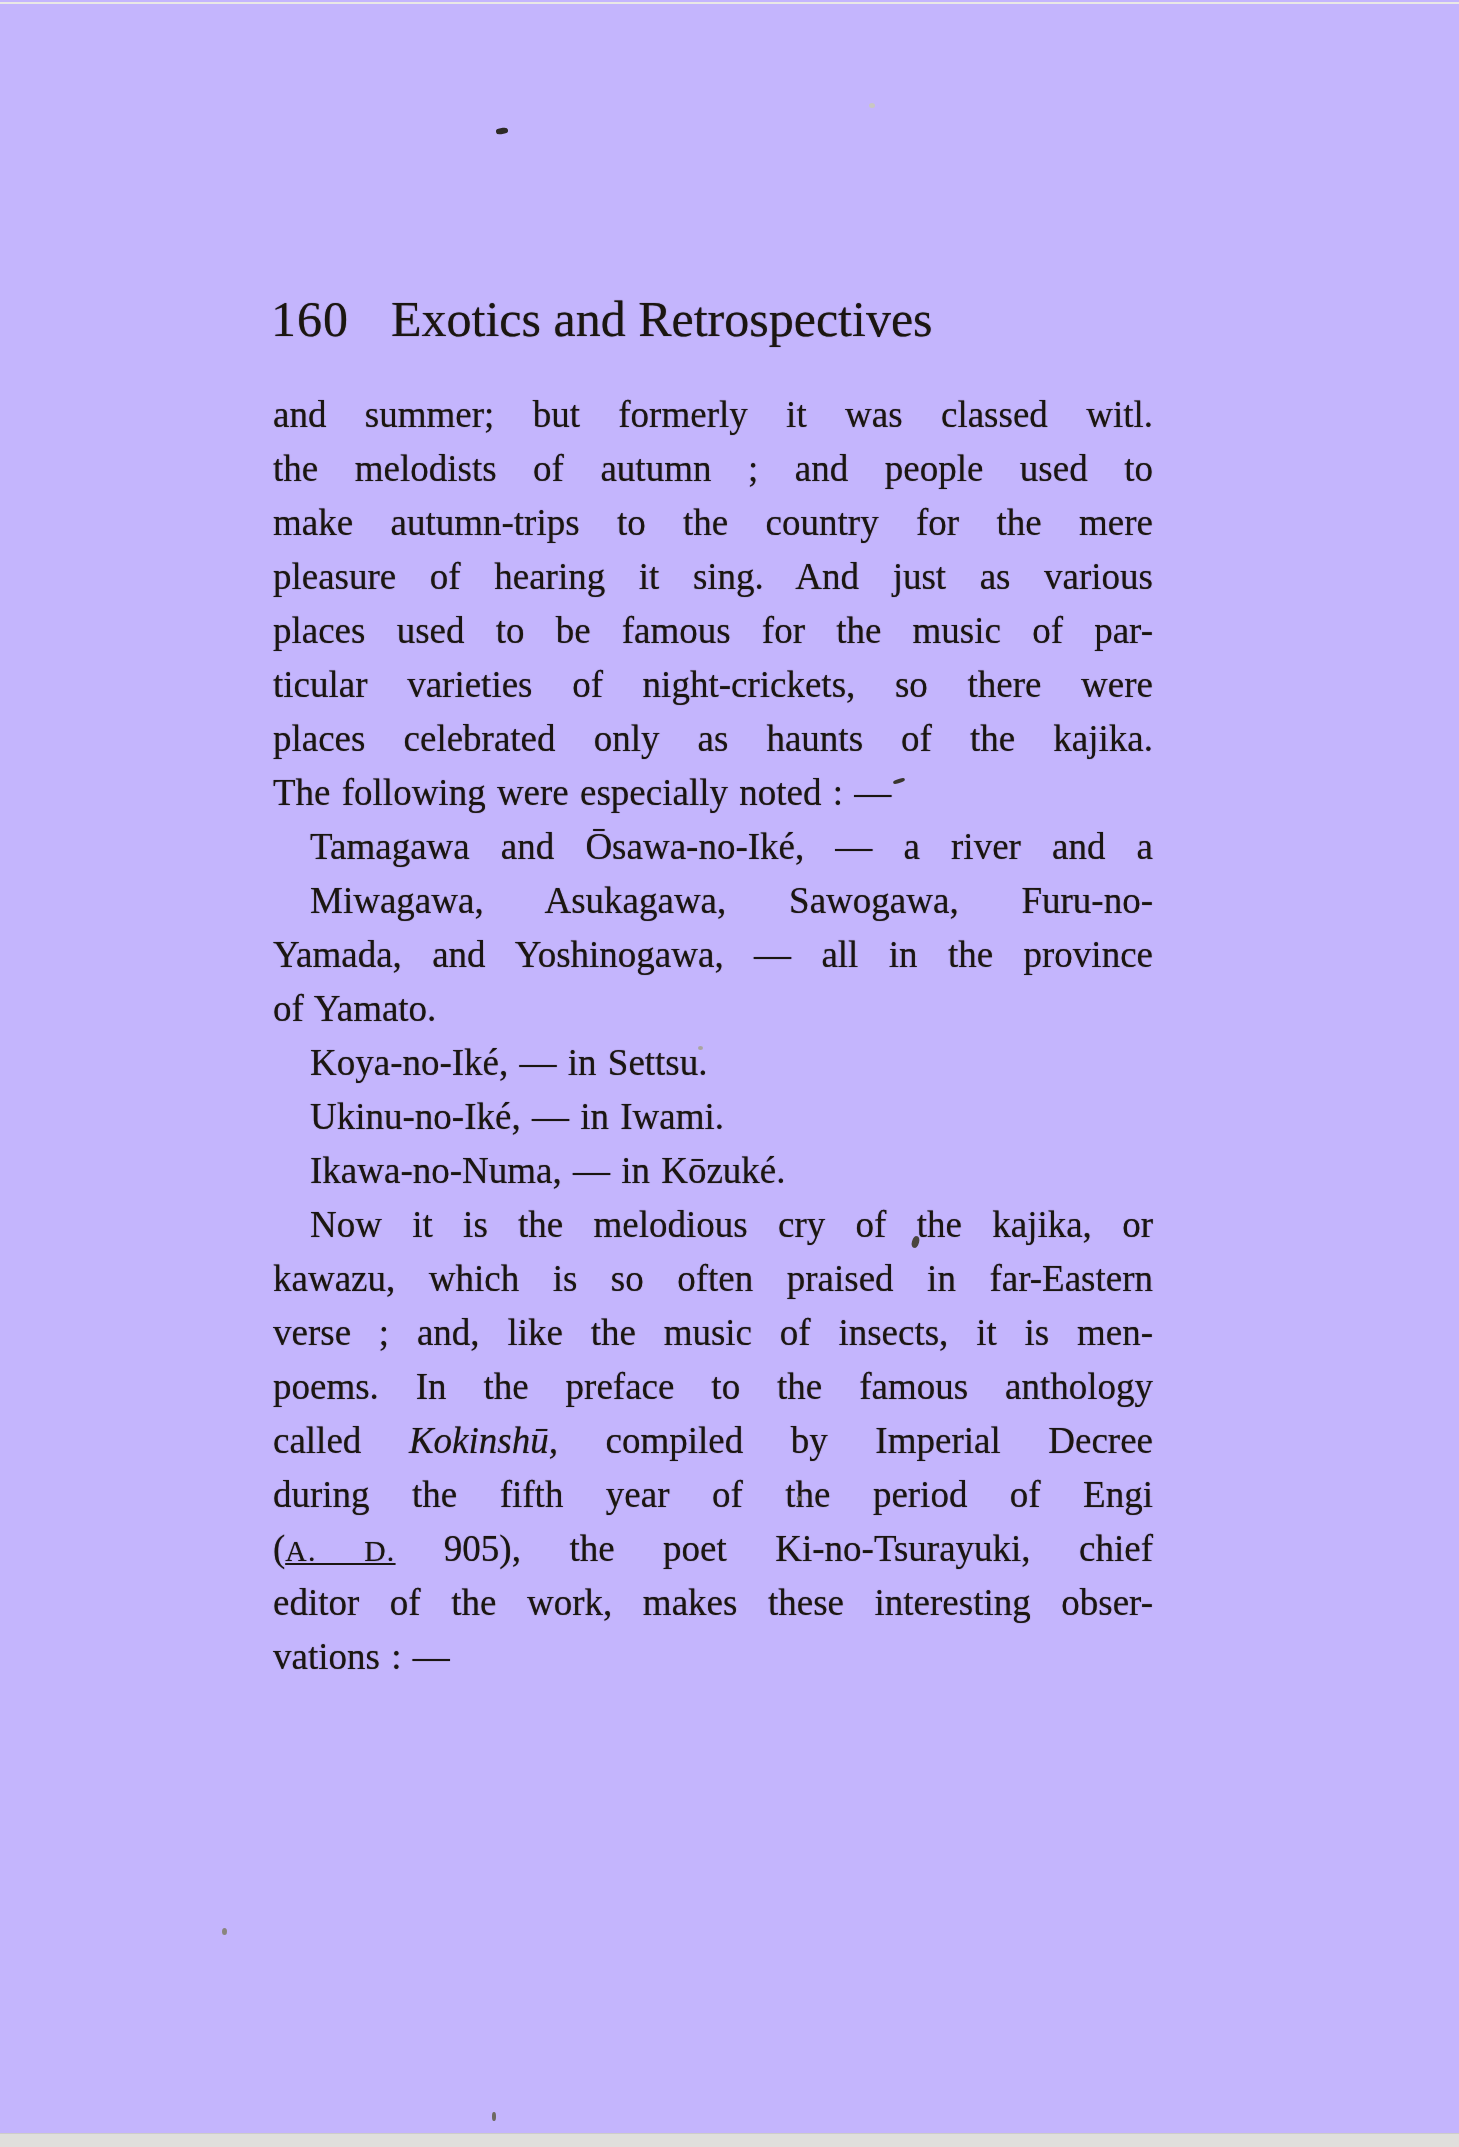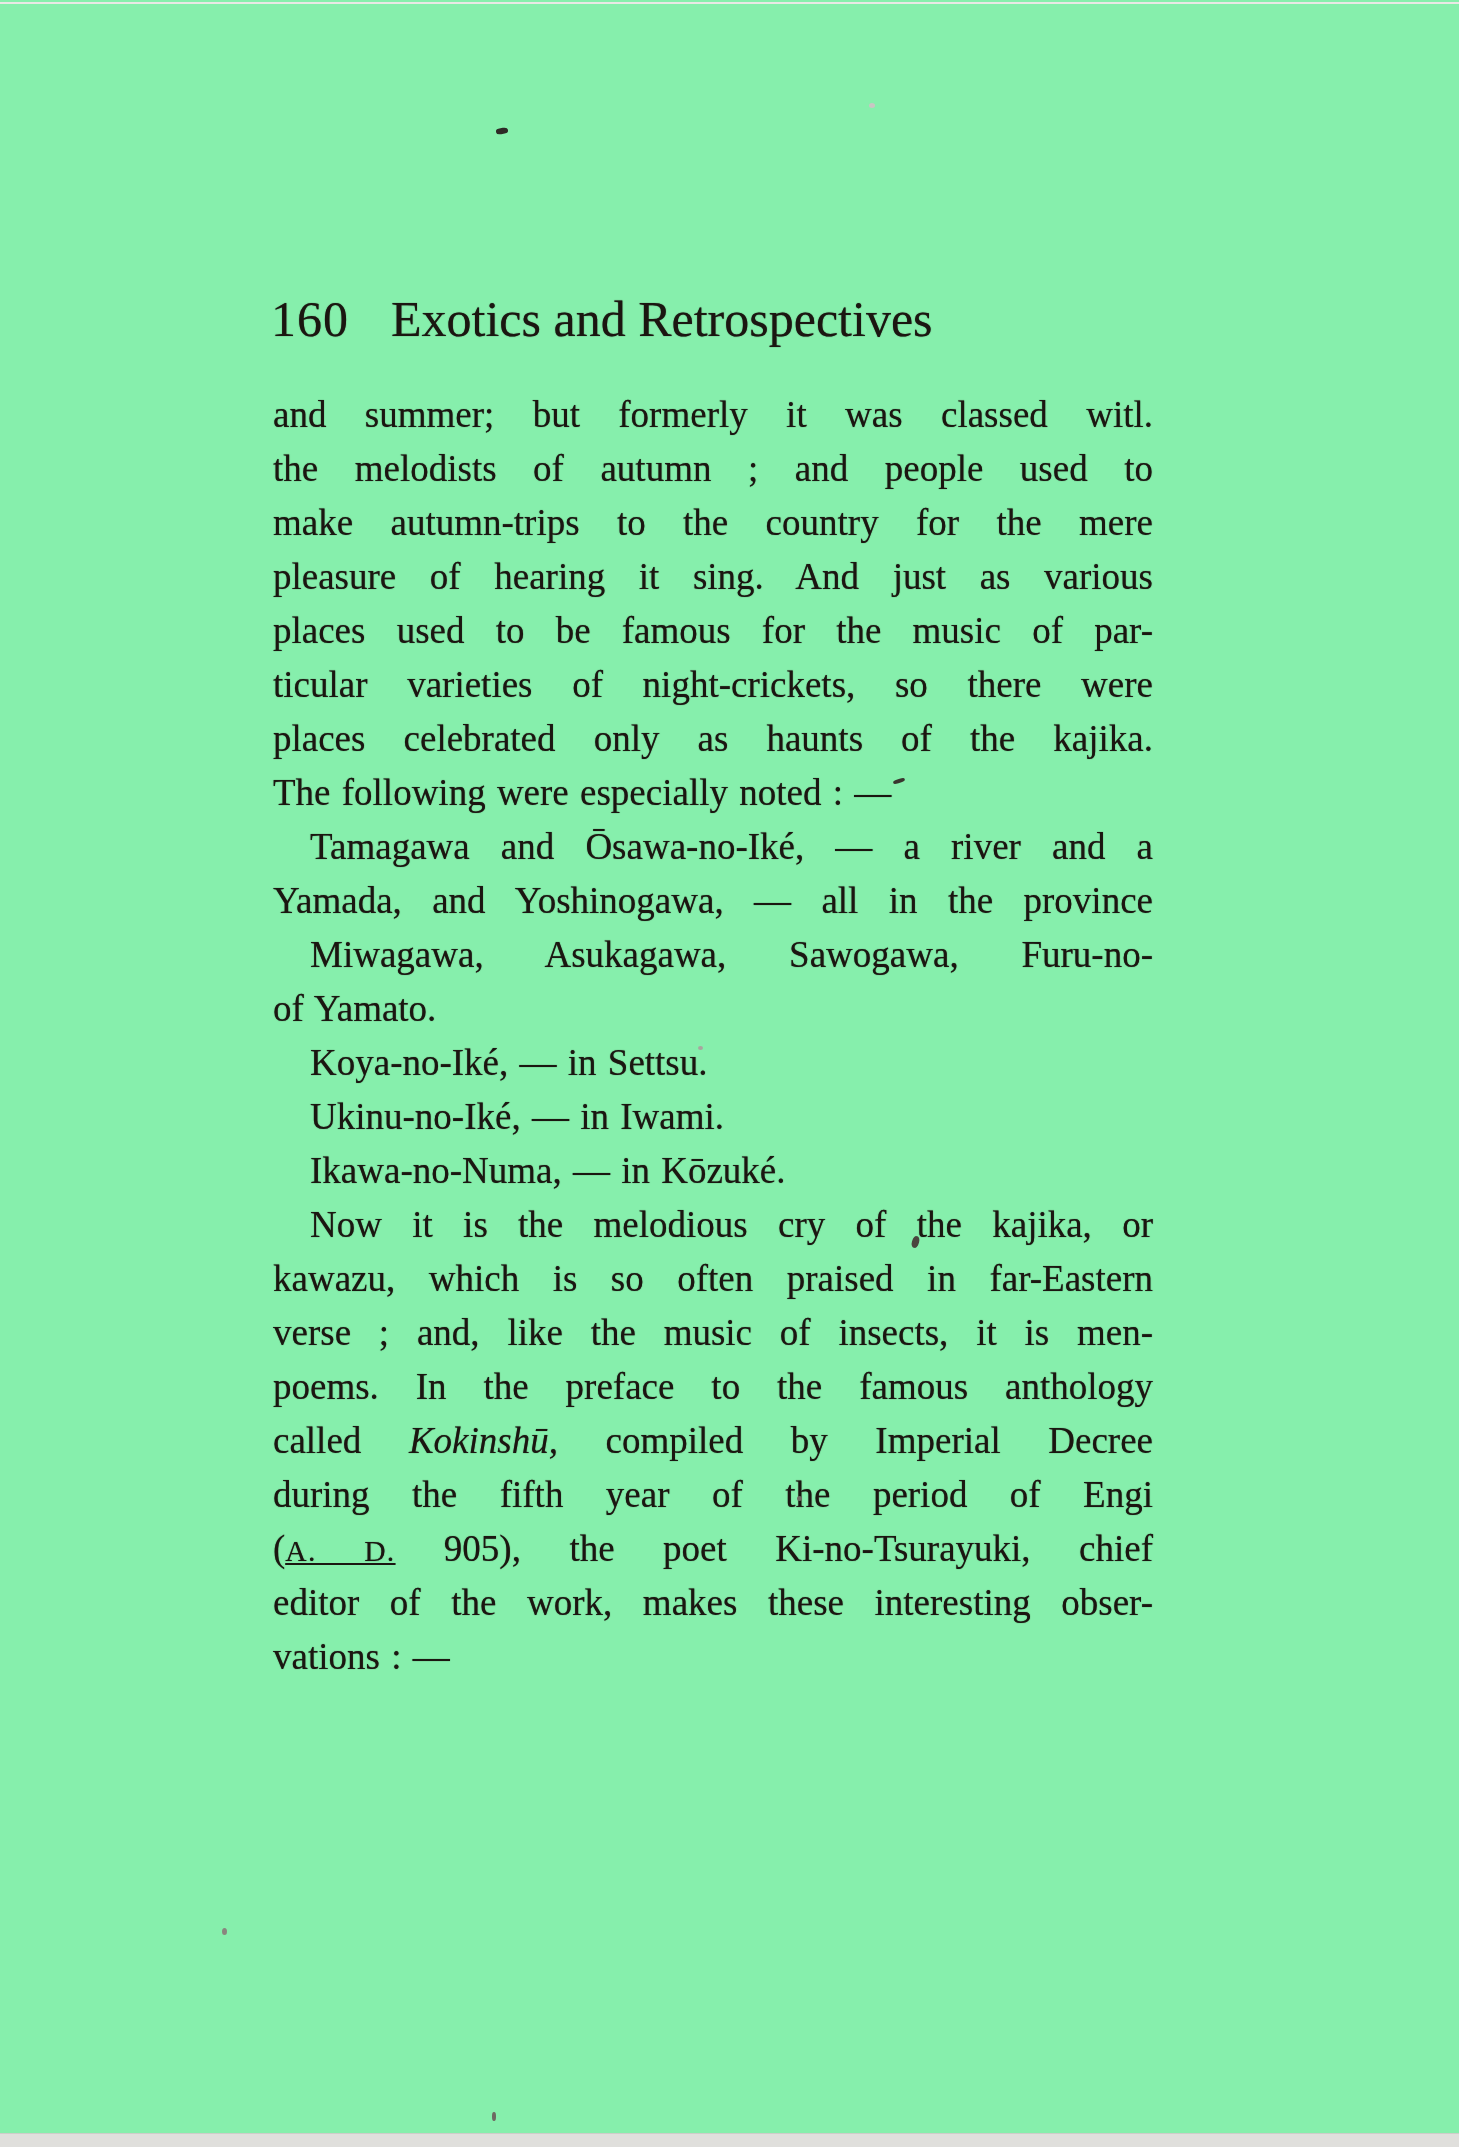--- a/index.html
+++ b/index.html
@@ -2,21 +2,21 @@
 <html><head>
 <meta charset="utf-8">
 <title>Book page scan</title>
 <style>
   html, body { margin: 0; padding: 0; background: #888; }
   .page {
     position: relative;
     width: 1459px;
     height: 2147px;
     margin: 0 auto;
-    background: #86efac;
+    background: #c4b5fd;
     overflow: hidden;
     font-family: "Liberation Serif", "DejaVu Serif", serif;
     color: #1b1611;
   }
   .edge-top {
     position: absolute; top: 2px; left: 0;
     width: 100%; height: 2px; background: #e9e8e5;
   }
   .edge-bottom {
     position: absolute; bottom: 0; left: 0;
@@ -57,22 +57,22 @@
   <div class="body-text">
       <div class="line just"><span>and summer; but formerly it was classed witl.</span></div>
       <div class="line just"><span>the melodists of autumn ; and people used to</span></div>
       <div class="line just"><span>make autumn-trips to the country for the mere</span></div>
       <div class="line just"><span>pleasure of hearing it sing. And just as various</span></div>
       <div class="line just"><span>places used to be famous for the music of par-</span></div>
       <div class="line just"><span>ticular varieties of night-crickets, so there were</span></div>
       <div class="line just"><span>places celebrated only as haunts of the kajika.</span></div>
       <div class="line"><span>The following were especially noted : —</span></div>
       <div class="line just indent"><span>Tamagawa and Ōsawa-no-Iké, — a river and a</span></div>
+      <div class="line just indent"><span>Miwagawa, Asukagawa, Sawogawa, Furu-no-</span></div>
       <div class="line just"><span>Yamada, and Yoshinogawa, — all in the province</span></div>
-      <div class="line just indent"><span>Miwagawa, Asukagawa, Sawogawa, Furu-no-</span></div>
       <div class="line"><span>of Yamato.</span></div>
       <div class="line indent"><span>Koya-no-Iké, — in Settsu.</span></div>
       <div class="line indent"><span>Ukinu-no-Iké, — in Iwami.</span></div>
       <div class="line indent"><span>Ikawa-no-Numa, — in Kōzuké.</span></div>
       <div class="line just indent"><span>Now it is the melodious cry of the kajika, or</span></div>
       <div class="line just"><span>kawazu, which is so often praised in far-Eastern</span></div>
       <div class="line just"><span>verse ; and, like the music of insects, it is men-</span></div>
       <div class="line just"><span>poems. In the preface to the famous anthology</span></div>
       <div class="line just"><span>called </span><span class="it">Kokinshū,</span><span> compiled by Imperial Decree</span></div>
       <div class="line just"><span>during the fifth year of the period of Engi</span></div>

